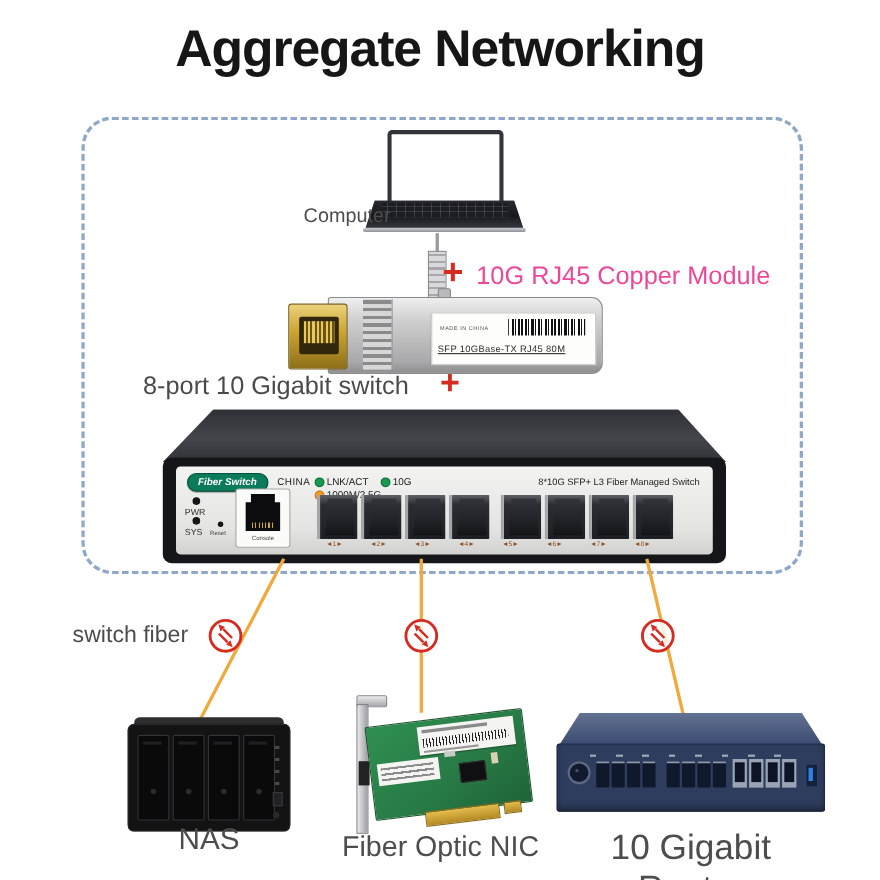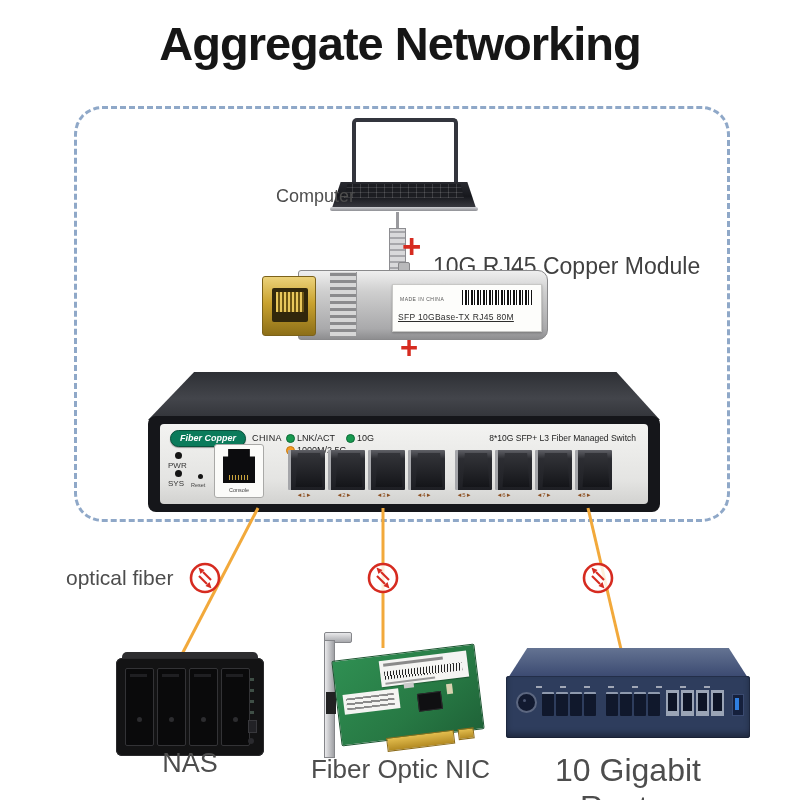--- a/index.html
+++ b/index.html
@@ -29,21 +29,21 @@
   .lbl-computer{left:236px;top:186px;font-size:18px;margin-left:40px;}
 
   
   .plug-cable{left:396px;top:212px;width:3px;height:18px;background:#9a9a9e;}
   .plug-body{left:389px;top:228px;width:15px;height:44px;border:1px solid #8d8d91;
              background:repeating-linear-gradient(0deg,#d9d9db 0 4px,#a7a7ab 4px 6px);}
 
   
   .plus{color:#d62b20;font-weight:bold;}
   .module-plus{left:402px;top:228px;font-size:33px;}
-  .lbl-module{left:433px;top:253px;font-size:23px;color:#404040;}
+  .lbl-module{left:433px;top:237px;font-size:23px;color:#ec4899;}
 
   
   .mod-body{left:298px;top:270px;width:248px;height:68px;
             background:linear-gradient(180deg,#efefef 0%,#cfcfcf 30%,#a9a9ab 85%,#8e8e90 100%);
             border:1px solid #8a8a8c;border-radius:3px 10px 10px 3px;}
   .mod-latch{left:398px;top:262px;width:10px;height:10px;background:#b9b9bb;border:1px solid #87878a;border-radius:2px;}
   .mod-ribs{left:330px;top:272px;width:26px;height:64px;
             background:repeating-linear-gradient(0deg,#d7d7d7 0 4px,#8b8b8d 4px 7px);border-right:1px solid #99999b;}
   .mod-gold{left:262px;top:276px;width:52px;height:58px;
             background:linear-gradient(180deg,#ecd27a 0%,#c9a22f 45%,#8d6f18 100%);
@@ -206,27 +206,28 @@
   <div class="abs mod-body"></div>
   <div class="abs mod-ribs"></div>
   <div class="abs mod-gold"></div>
   <div class="abs mod-gold-slot"></div>
   <div class="abs mod-gold-pins"></div>
   <div class="abs mod-label"></div>
   <div class="abs mod-made">MADE IN CHINA</div>
   <div class="abs mod-barcode"></div>
   <div class="abs mod-sticker">SFP 10GBase-TX RJ45 80M</div>
 
+  <div class="abs lbl-switch">8-port 10 Gigabit switch</div>
   <div class="abs plus switch-plus">+</div>
 
   <div class="abs sw">
     <div class="abs sw-top"></div>
     <div class="abs sw-body"></div>
     <div class="abs sw-panel">
-      <div class="abs sw-badge">Fiber Copper</div>
+      <div class="abs sw-badge">Fiber Switch</div>
       <div class="abs sw-data">CHINA</div>
       <div class="abs led led-green sw-led1"></div>
       <div class="abs sw-led1t">LNK/ACT</div>
       <div class="abs led led-green sw-led2"></div>
       <div class="abs sw-led2t">10G</div>
       <div class="abs led led-orange sw-led3"></div>
       <div class="abs sw-led3t">1000M/2.5G</div>
       <div class="abs sw-model">8*10G SFP+ L3 Fiber Managed Switch</div>
       <div class="abs dot sw-pwr-dot"></div>
       <div class="abs sw-pwr">PWR</div>
@@ -255,21 +256,21 @@
         <span>◄3►</span>
         <span>◄4►</span>
         <span>◄5►</span>
         <span>◄6►</span>
         <span>◄7►</span>
         <span>◄8►</span>
       </div>
     </div>
   </div>
 
-  <div class="abs caption lbl-fiber">optical fiber</div>
+  <div class="abs caption lbl-fiber">switch fiber</div>
 
   <svg class="abs fibersvg" viewBox="0 0 800 300">
     <defs>
       <g id="bidi">
         <circle r="14" fill="#ffffff" fill-opacity="0.82" stroke="#d62b20" stroke-width="2.6"></circle>
         <line x1="6" y1="2" x2="-2" y2="-6" stroke="#d62b20" stroke-width="2.2"></line>
         <polygon points="-6.5,-10.5 -0.5,-8 -4.5,-4" fill="#d62b20"></polygon>
         <line x1="-6" y1="-2" x2="2" y2="6" stroke="#d62b20" stroke-width="2.2"></line>
         <polygon points="6.5,10.5 0.5,8 4.5,4" fill="#d62b20"></polygon>
       </g>

